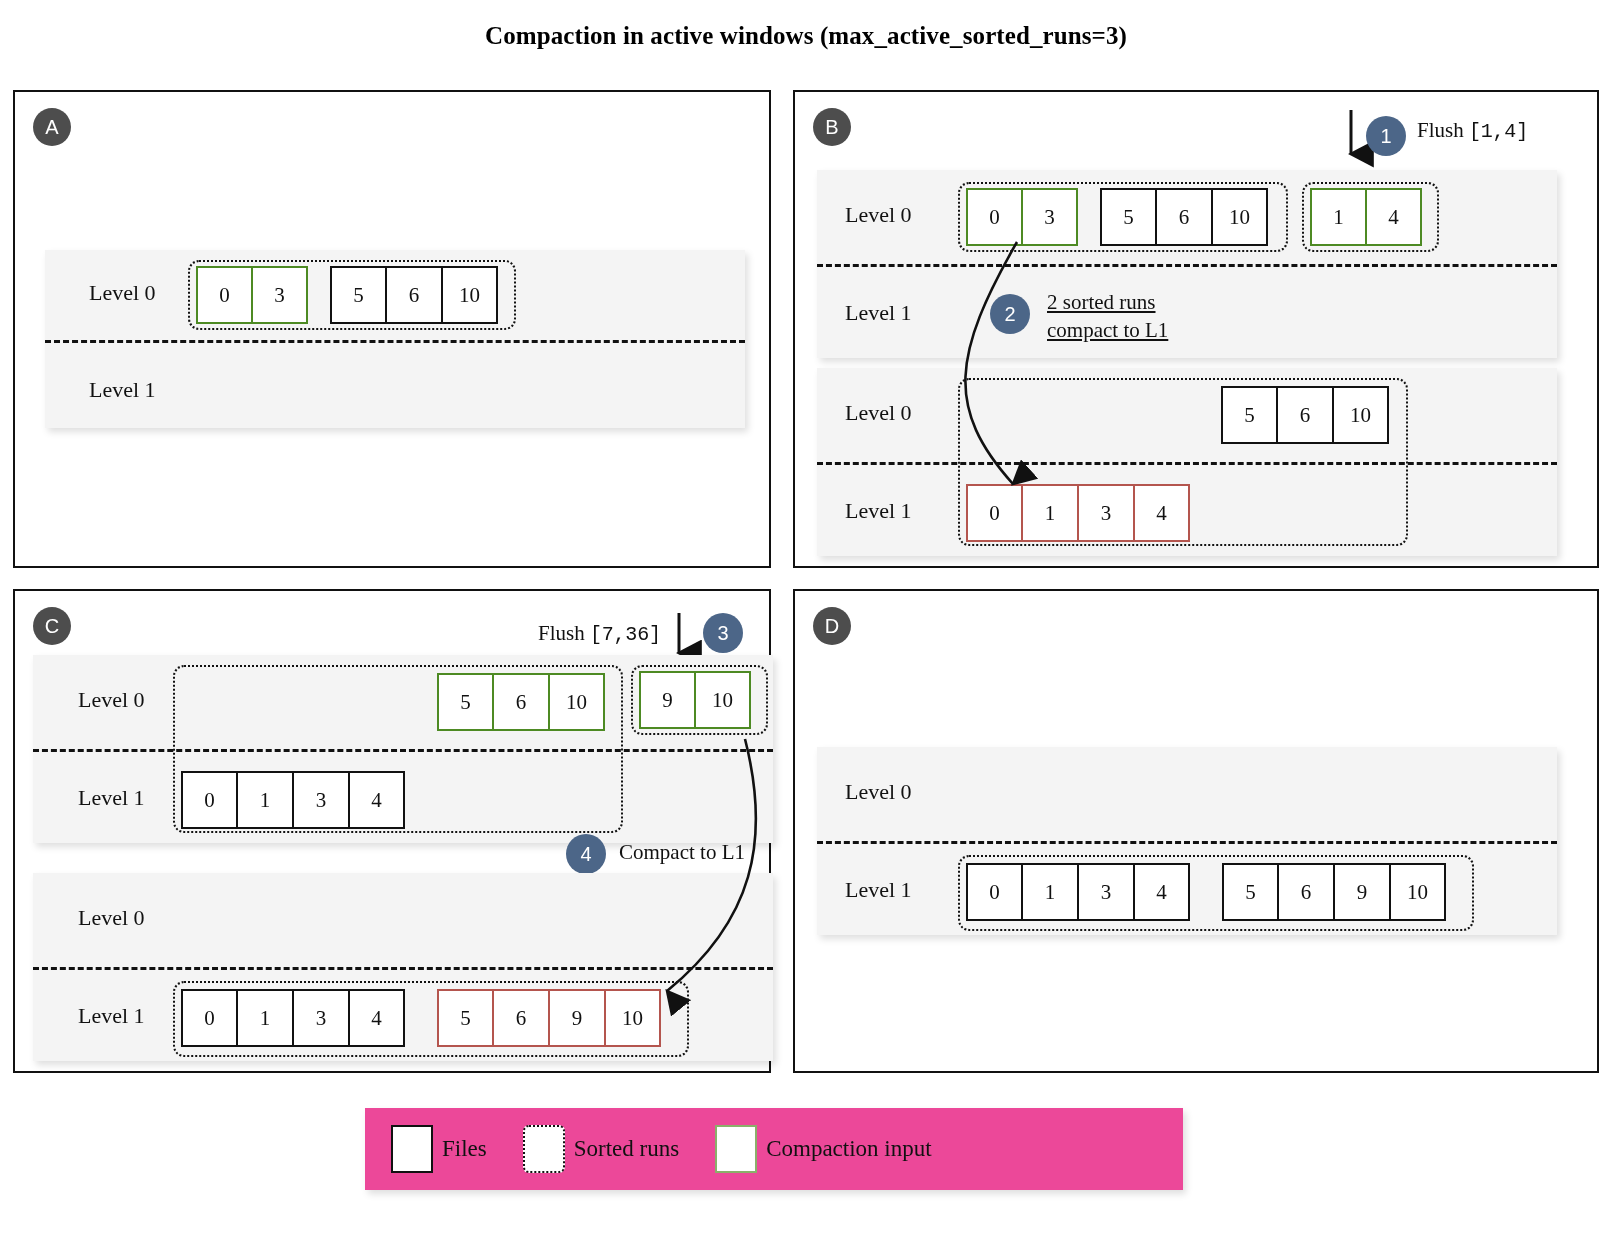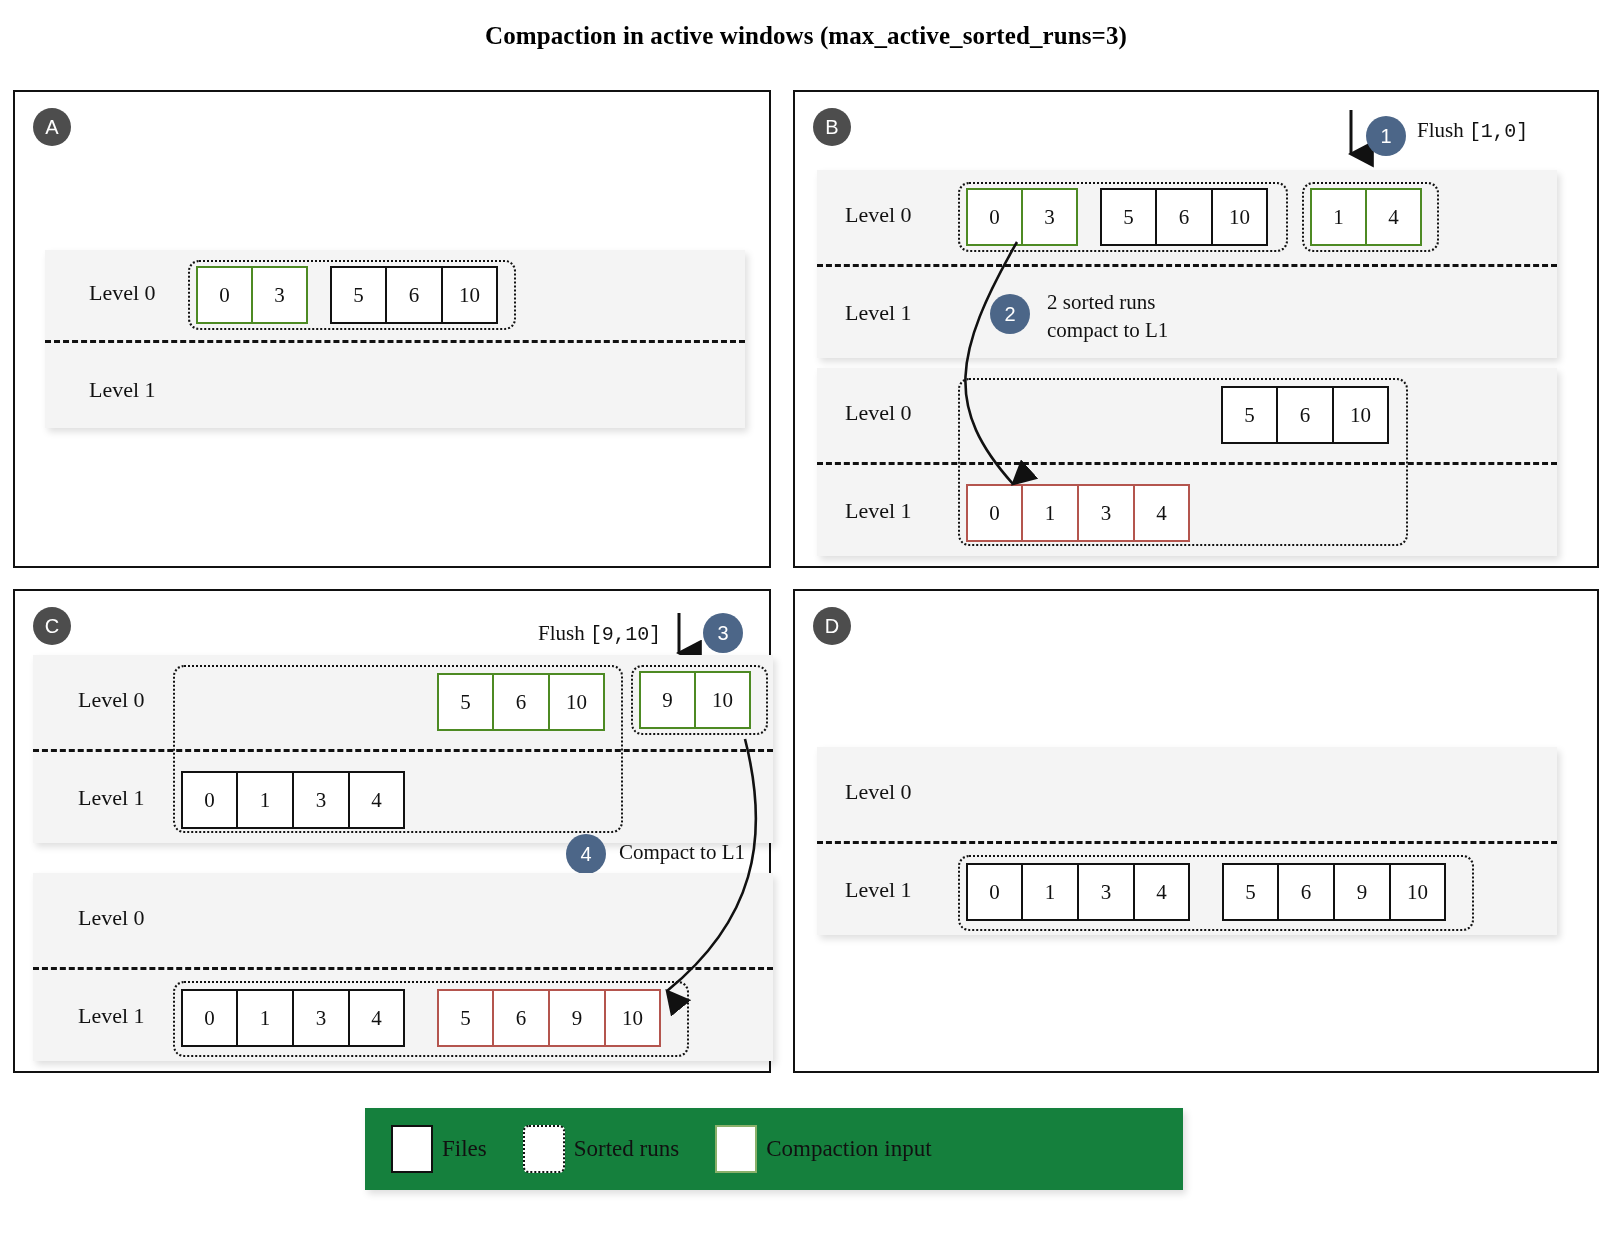--- a/index.html
+++ b/index.html
@@ -60,21 +60,21 @@
     box-sizing:border-box;
   }
   .note{
     position:absolute;font-size:21px;color:#111;white-space:nowrap;line-height:1.35;
     font-family:"Liberation Serif",serif;
   }
   .mono{font-family:"Liberation Mono",monospace;font-size:20px;letter-spacing:-.2px;}
   svg.ov{position:absolute;left:0;top:0;overflow:visible;pointer-events:none;}
   
   .legend{
-    position:absolute;background:#15803d;box-shadow:3px 4px 7px rgba(0,0,0,.13);
+    position:absolute;background:#ec4899;box-shadow:3px 4px 7px rgba(0,0,0,.13);
     display:flex;align-items:center;box-sizing:border-box;
   }
   .lgitem{display:flex;align-items:center;}
   .lgbox{width:42px;height:48px;background:#fff;box-sizing:border-box;}
   .lgtext{font-size:23px;color:#111;margin-left:9px;white-space:nowrap;
           font-family:"Liberation Serif",serif;}
 </style>
 </head>
 <body>
 
@@ -108,21 +108,21 @@
     <defs>
       <marker id="ah1" markerWidth="9" markerHeight="9" refX="4.5" refY="7.6" orient="auto">
         <path d="M0,0 L4.5,8.6 L9,0 Z" fill="#111"></path>
       </marker>
     </defs>
     <line x1="556" y1="18" x2="556" y2="62" stroke="#111" stroke-width="3" marker-end="url(#ah1)"></line>
   </svg>
   <div class="step" style="left:571px;top:24px;">1</div>
   <div class="note" style="left:622px;top:24px;">
     <span>Flush</span>
-    <span class="mono">[1,0]</span>
+    <span class="mono">[1,4]</span>
   </div>
 
   <div class="lvlgroup" style="left:22px;top:78px;width:740px;height:188px;">
     <div class="lvlname" style="left:28px;top:32px;">Level 0</div>
     <div class="divider" style="left:0;top:94px;width:740px;"></div>
     <div class="lvlname" style="left:28px;top:130px;">Level 1</div>
 
     <div class="srun" style="left:141px;top:12px;width:330px;height:70px;"></div>
     <div class="run k-green" style="left:149px;top:18px;">
       <div class="cell">0</div>
@@ -135,21 +135,21 @@
     </div>
 
     <div class="srun" style="left:485px;top:12px;width:137px;height:70px;"></div>
     <div class="run k-green" style="left:493px;top:18px;">
       <div class="cell">1</div>
       <div class="cell">4</div>
     </div>
   </div>
 
   <div class="step" style="left:195px;top:202px;">2</div>
-  <div class="note" style="left:252px;top:196px;">
+  <div class="note" style="left:252px;top:196px;text-decoration:underline;">
     <span>2 sorted runs</span><br>
     <span>compact to L1</span>
   </div>
 
   <div class="lvlgroup" style="left:22px;top:276px;width:740px;height:188px;">
     <div class="lvlname" style="left:28px;top:32px;">Level 0</div>
     <div class="divider" style="left:0;top:94px;width:740px;"></div>
     <div class="lvlname" style="left:28px;top:130px;">Level 1</div>
 
     <div class="srun" style="left:141px;top:10px;width:450px;height:168px;"></div>
@@ -174,21 +174,21 @@
     </defs>
     <path d="M222,150 C158,262 150,316 218,392" fill="none" stroke="#111" stroke-width="2.6" marker-end="url(#ah2)"></path>
   </svg>
 </div>
 
 <div class="panel" style="left:13px;top:589px;width:758px;height:484px;">
   <div class="plabel" style="left:18px;top:16px;">C</div>
 
   <div class="note" style="left:523px;top:28px;">
     <span>Flush</span>
-    <span class="mono">[9,10]</span>
+    <span class="mono">[7,36]</span>
   </div>
   <svg class="ov" width="758" height="484">
     <defs>
       <marker id="ah3" markerWidth="9" markerHeight="9" refX="4.5" refY="7.6" orient="auto">
         <path d="M0,0 L4.5,8.6 L9,0 Z" fill="#111"></path>
       </marker>
     </defs>
     <line x1="664" y1="22" x2="664" y2="62" stroke="#111" stroke-width="3" marker-end="url(#ah3)"></line>
   </svg>
   <div class="step" style="left:688px;top:22px;">3</div>

